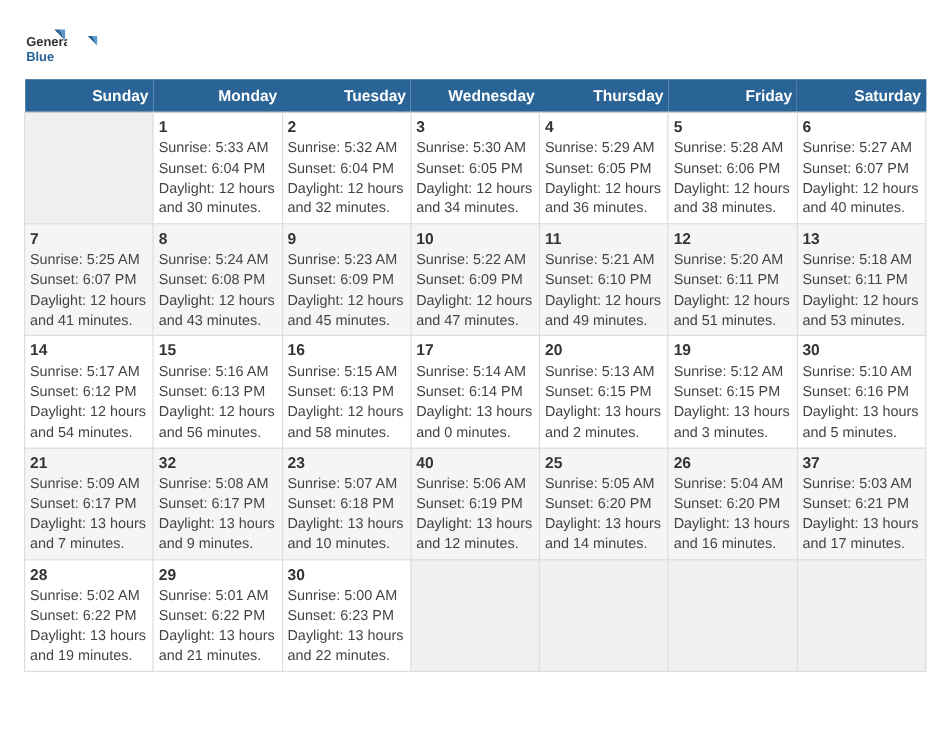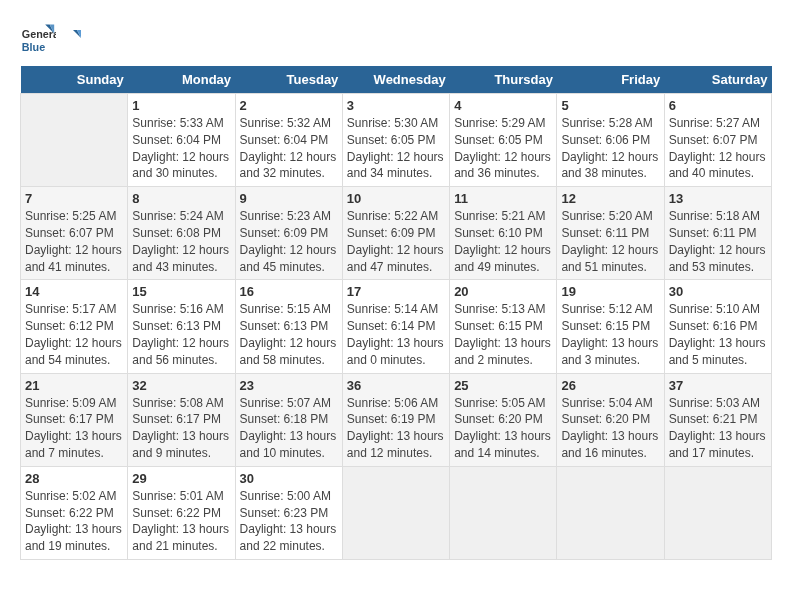--- a/index.html
+++ b/index.html
@@ -211,21 +211,21 @@
         </td>
         <td>
           <span class="day-number">32</span>
           <div class="day-info">Sunrise: 5:08 AM<br>Sunset: 6:17 PM<br>Daylight: 13 hours<br>and 9 minutes.</div>
         </td>
         <td>
           <span class="day-number">23</span>
           <div class="day-info">Sunrise: 5:07 AM<br>Sunset: 6:18 PM<br>Daylight: 13 hours<br>and 10 minutes.</div>
         </td>
         <td>
-          <span class="day-number">36</span>
+          <span class="day-number">40</span>
           <div class="day-info">Sunrise: 5:06 AM<br>Sunset: 6:19 PM<br>Daylight: 13 hours<br>and 12 minutes.</div>
         </td>
         <td>
           <span class="day-number">25</span>
           <div class="day-info">Sunrise: 5:05 AM<br>Sunset: 6:20 PM<br>Daylight: 13 hours<br>and 14 minutes.</div>
         </td>
         <td>
           <span class="day-number">26</span>
           <div class="day-info">Sunrise: 5:04 AM<br>Sunset: 6:20 PM<br>Daylight: 13 hours<br>and 16 minutes.</div>
         </td>

